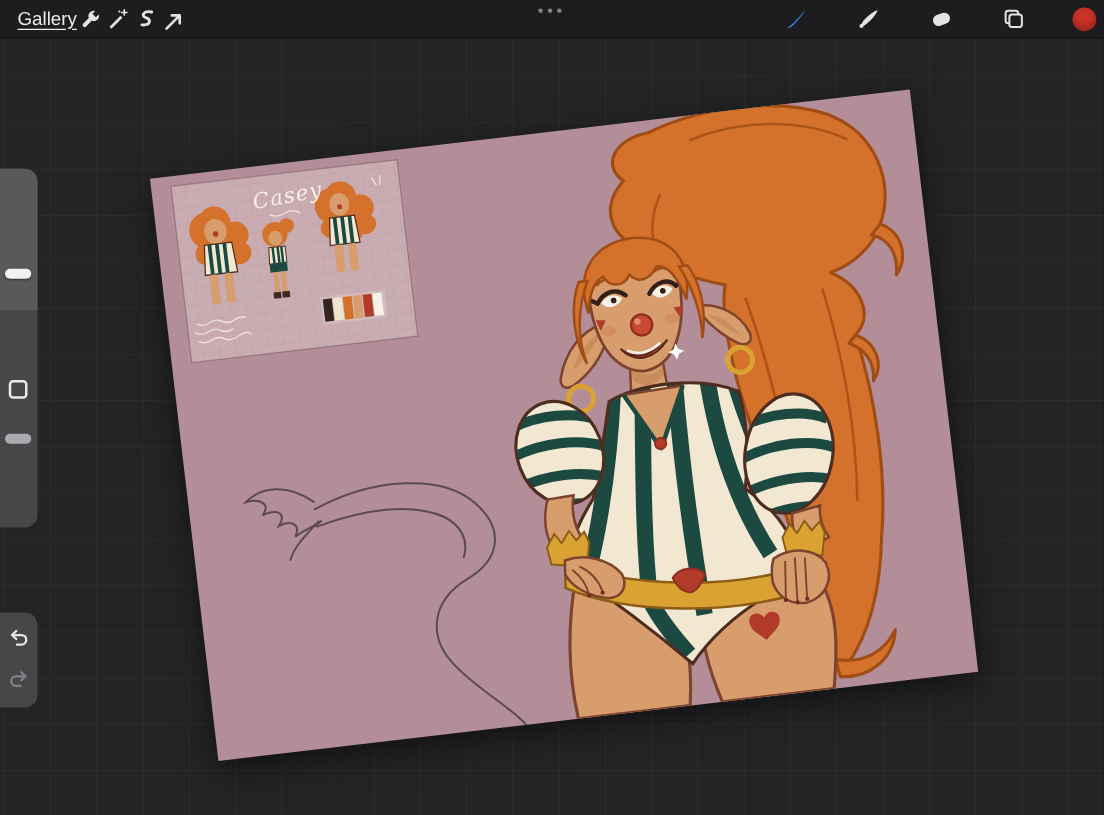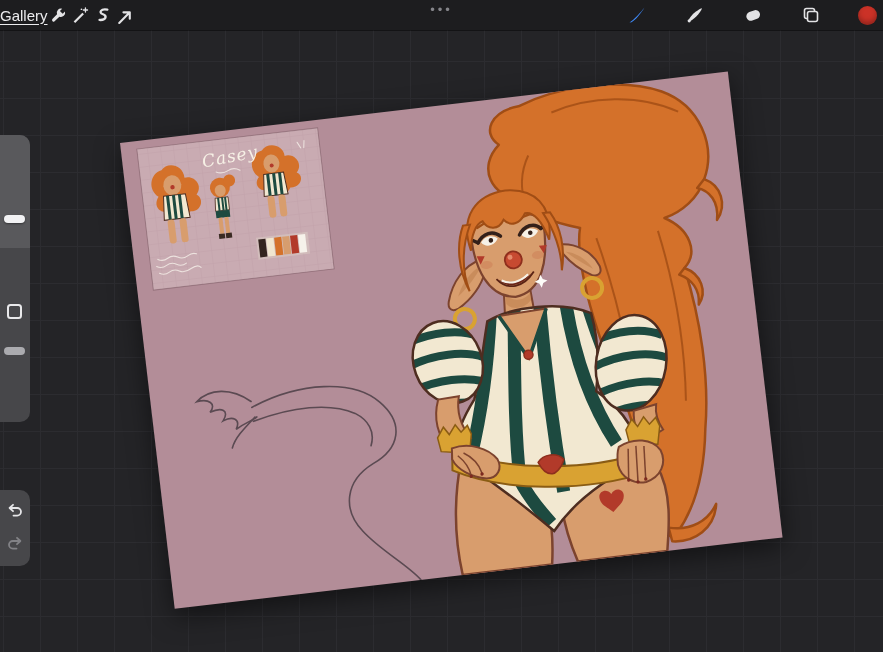--- a/index.html
+++ b/index.html
@@ -10,21 +10,21 @@
     background-image:
       linear-gradient(var(--grid-line,#2c2c30) 1px, transparent 1px),
       linear-gradient(90deg, var(--grid-line,#2c2c30) 1px, transparent 1px);
     background-size:37px 37px; background-position:3px 24px;
     font-family:"Liberation Sans", sans-serif;
   }
   
   .toolbar { position:absolute; top:0; left:0; right:0; height:30px;
     background:var(--toolbar-bg,#1d1d1f); display:flex; align-items:center;
     z-index:30; box-shadow:0 1px 0 rgba(0,0,0,.45); }
-  .tb-left { display:flex; align-items:center; }
+  .tb-left { display:flex; align-items:center; padding-left:14px; }
   .gallery { color:#ececee; font-size:15px; text-decoration:underline;
     text-underline-offset:3px; cursor:pointer; white-space:nowrap; }
   .tool-btn { width:22px; height:22px; display:flex; align-items:center; justify-content:center;
     background:none; border:none; padding:0; cursor:pointer; color:var(--icon-light,#e3e3e5); }
   .tool-btn.active { color:var(--accent-blue,#3f8cff); }
   .tb-center { position:absolute; left:50%; top:0; transform:translateX(-50%); }
   .dots { background:none; border:none; cursor:pointer; color:#85858a;
     font-size:13px; letter-spacing:3px; line-height:14px; }
   .tb-right { margin-left:auto; display:flex; align-items:center; gap:36px; padding-right:6px; }
   .color-swatch { width:19px; height:19px; border-radius:50%; border:none; cursor:pointer;

